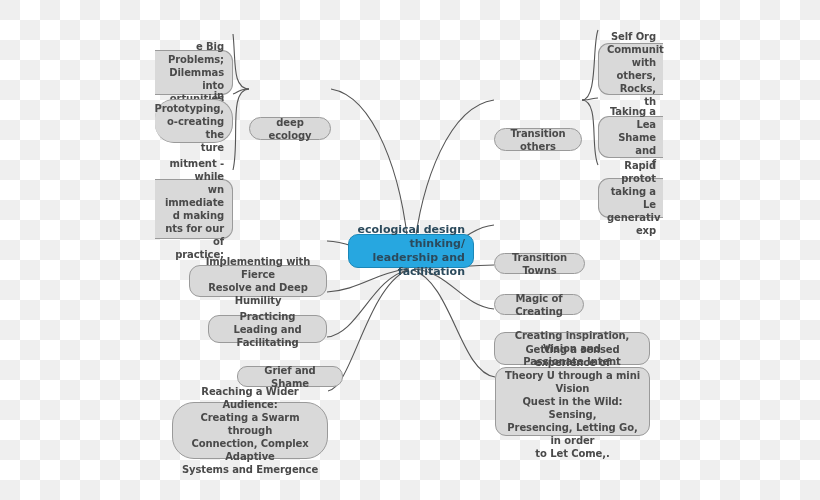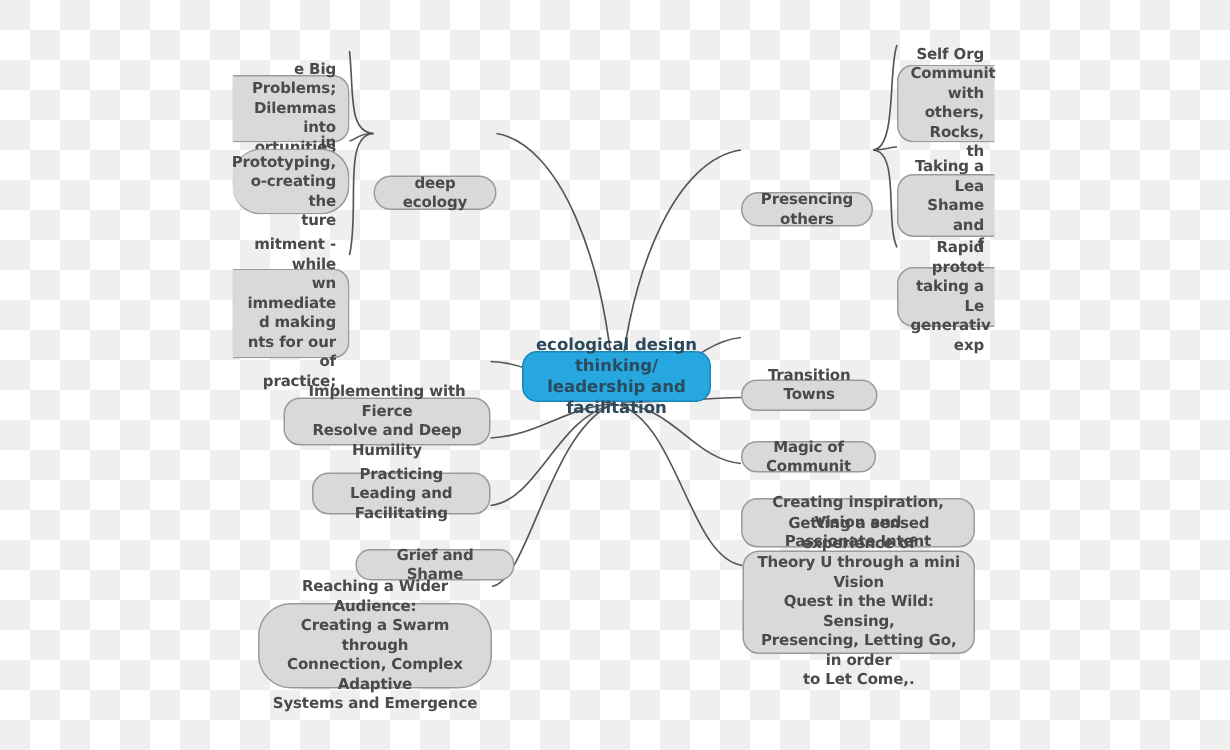--- a/index.html
+++ b/index.html
@@ -98,31 +98,31 @@
       <path d="M 414 269 C 450 272 462 306 494 309"></path>
       <path d="M 413 270 C 452 283 460 372 495 377"></path>
 
       <path d="M 409 269 C 382 266 360 242 327 241"></path>
       <path d="M 409 269 C 376 272 360 290 327 292"></path>
       <path d="M 408 270 C 372 278 358 334 327 337"></path>
       <path d="M 407 270 C 366 290 352 387 328 391"></path>
     </g>
   </svg>
 
-  <div class="center" style="left:348px;top:234px;width:126px;height:34px;">
+  <div class="center" style="left:348px;top:234px;width:126px;height:34px;text-align:right;">
     <span>ecological design thinking/
 leadership and facilitation</span>
   </div>
 
   <div class="node pill" style="left:249px;top:78px;width:82px;height:23px;">
     <span>deep ecology</span>
   </div>
 
   <div class="node pill" style="left:494px;top:89px;width:88px;height:23px;">
-    <span>Presencing others</span>
+    <span>Transition others</span>
   </div>
 
   <div class="node clip-left" style="left:155px;top:11px;width:78px;height:45px;">
     <span>e Big Problems;
 Dilemmas into
 ortunities</span>
   </div>
 
   <div class="node clip-left" style="left:155px;top:60px;width:78px;height:44px;border-radius:19px;">
     <span>in Prototyping,
@@ -151,26 +151,26 @@
 f</span>
   </div>
 
   <div class="node clip-right" style="left:598px;top:139px;width:65px;height:40px;">
     <span>Rapid protot
 taking a Le
 generativ
 exp</span>
   </div>
 
-  <div class="node pill" style="left:494px;top:214px;width:91px;height:21px;align-items:flex-end;">
+  <div class="node pill" style="left:494px;top:214px;width:91px;height:21px;">
     <span>Transition Towns</span>
   </div>
 
   <div class="node pill" style="left:494px;top:255px;width:90px;height:21px;">
-    <span>Magic of Communit</span>
+    <span>Magic of Creating</span>
   </div>
 
   <div class="node" style="left:494px;top:293px;width:156px;height:33px;">
     <span>Creating inspiration, Vision and
 Passionate Intent</span>
   </div>
 
   <div class="node" style="left:495px;top:328px;width:155px;height:69px;align-items:center;">
     <span>Getting a sensed experience of
 Theory U through a mini Vision

